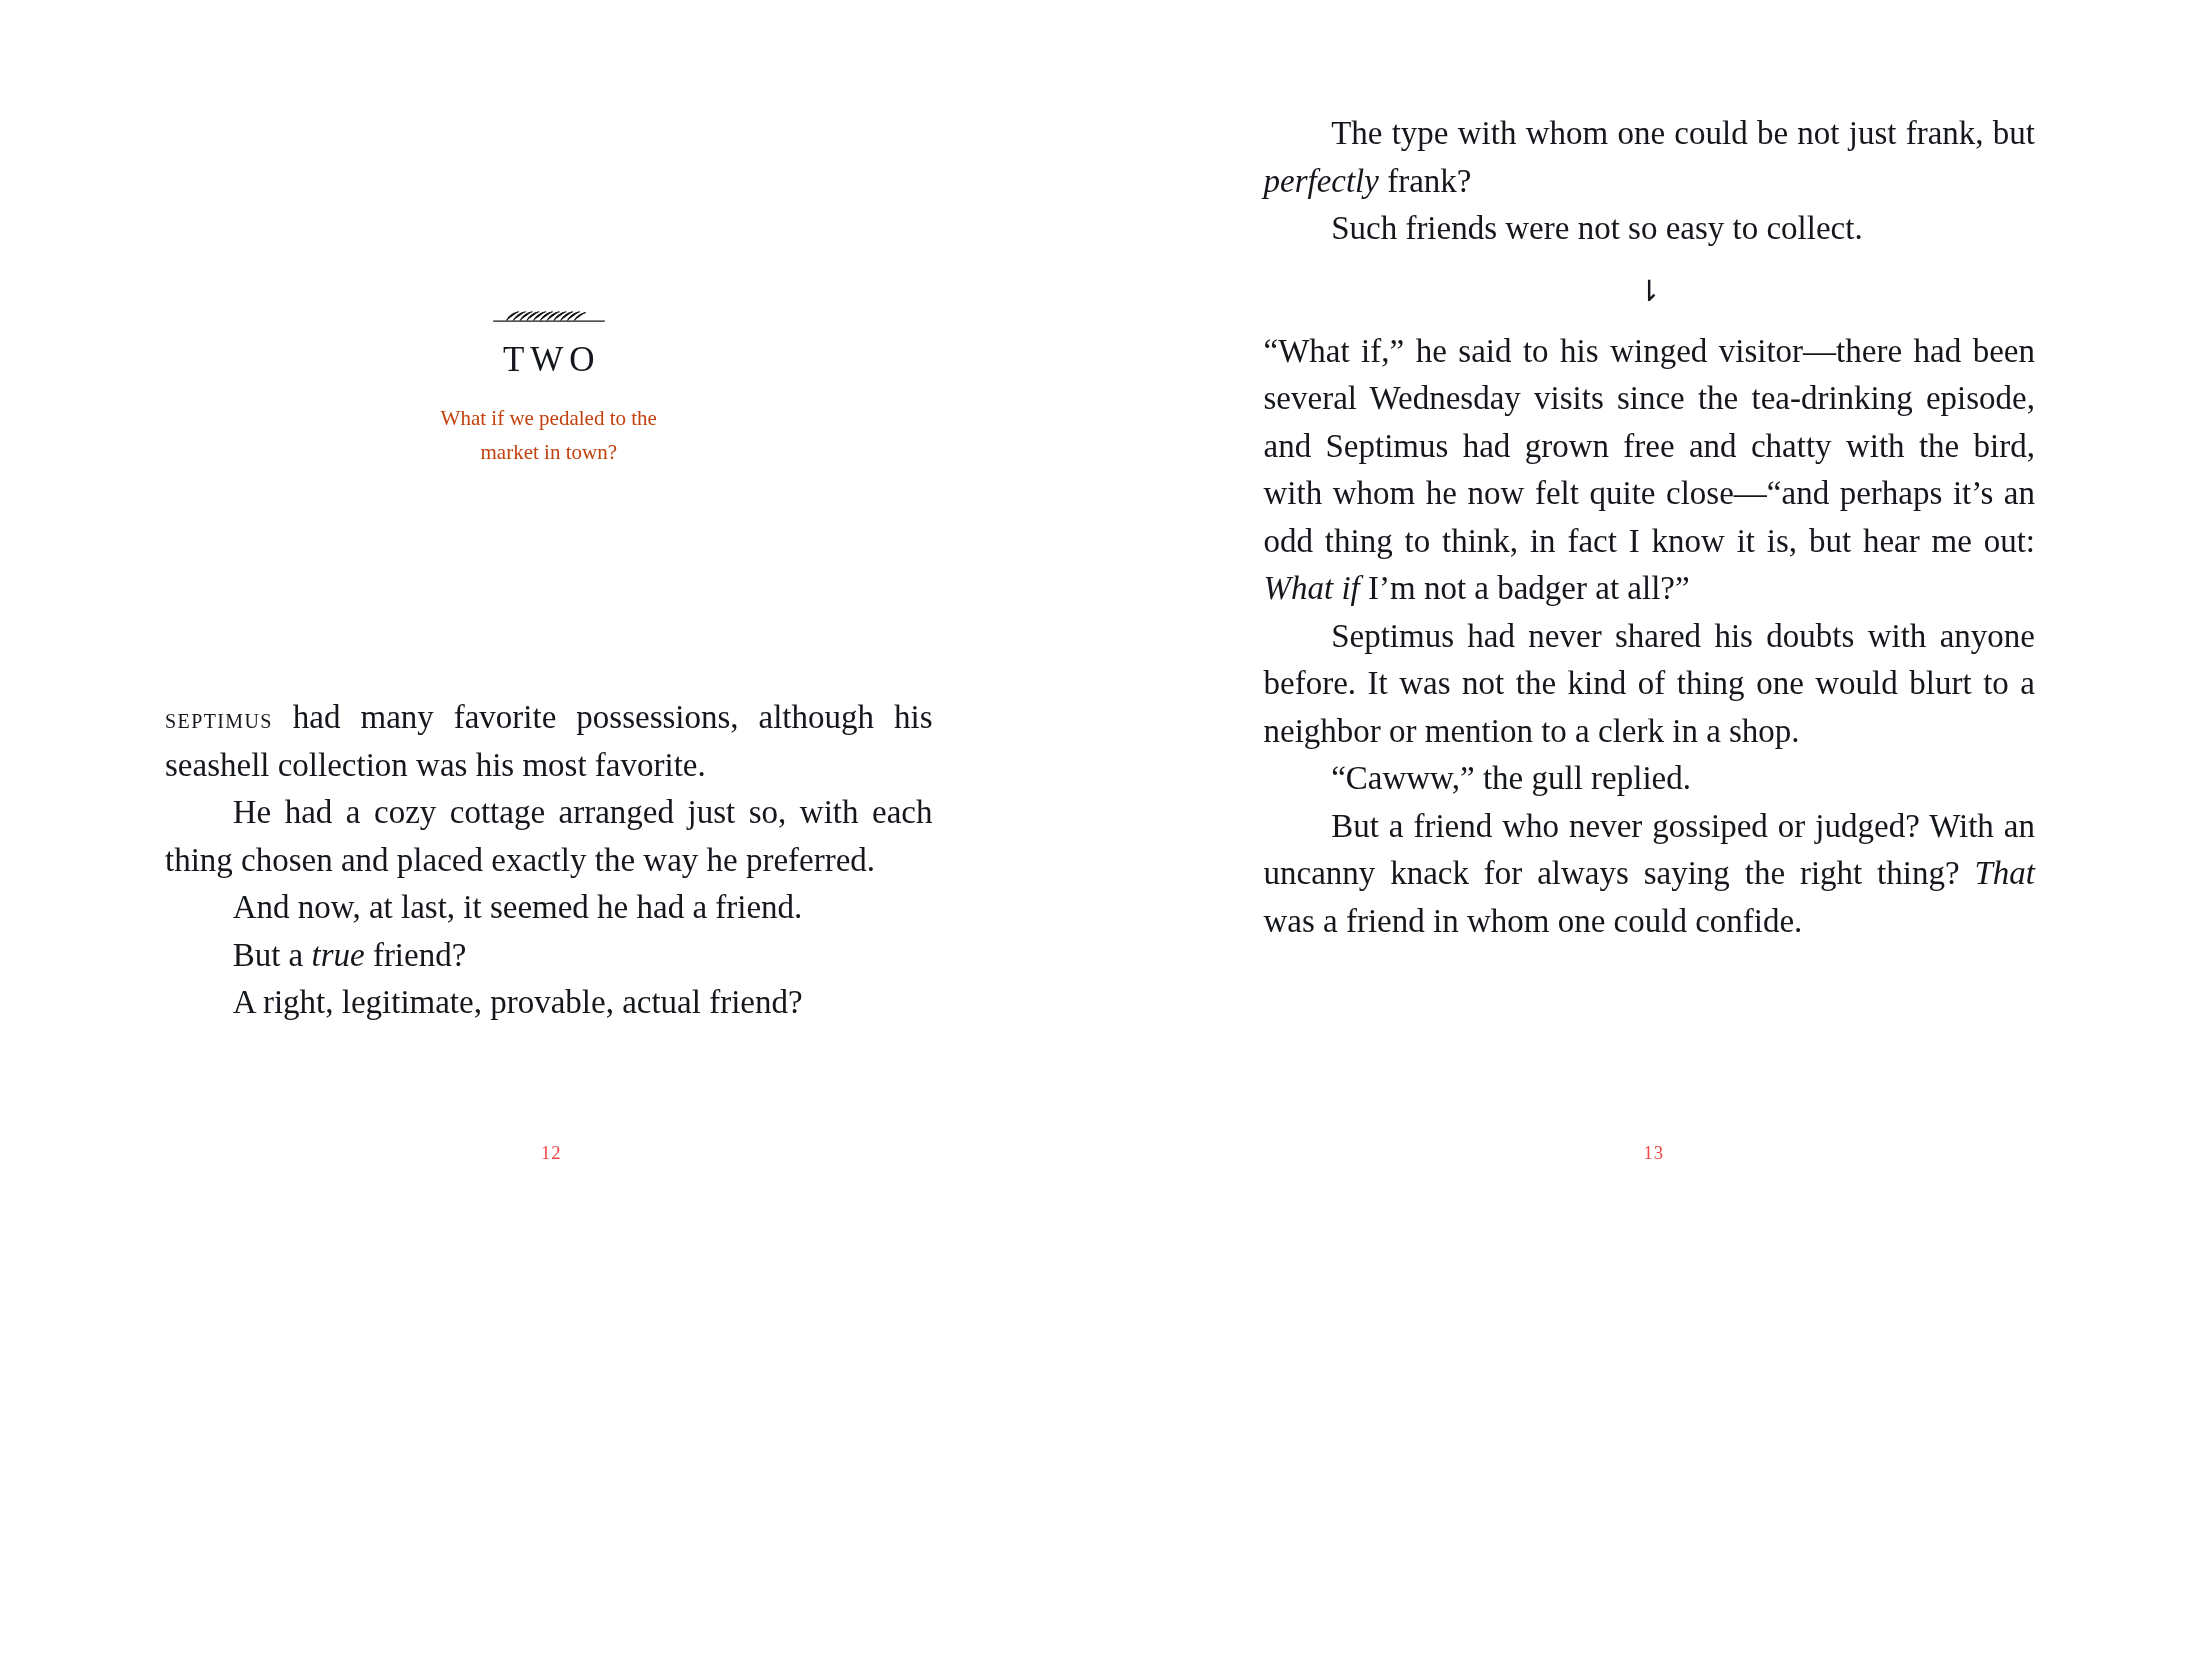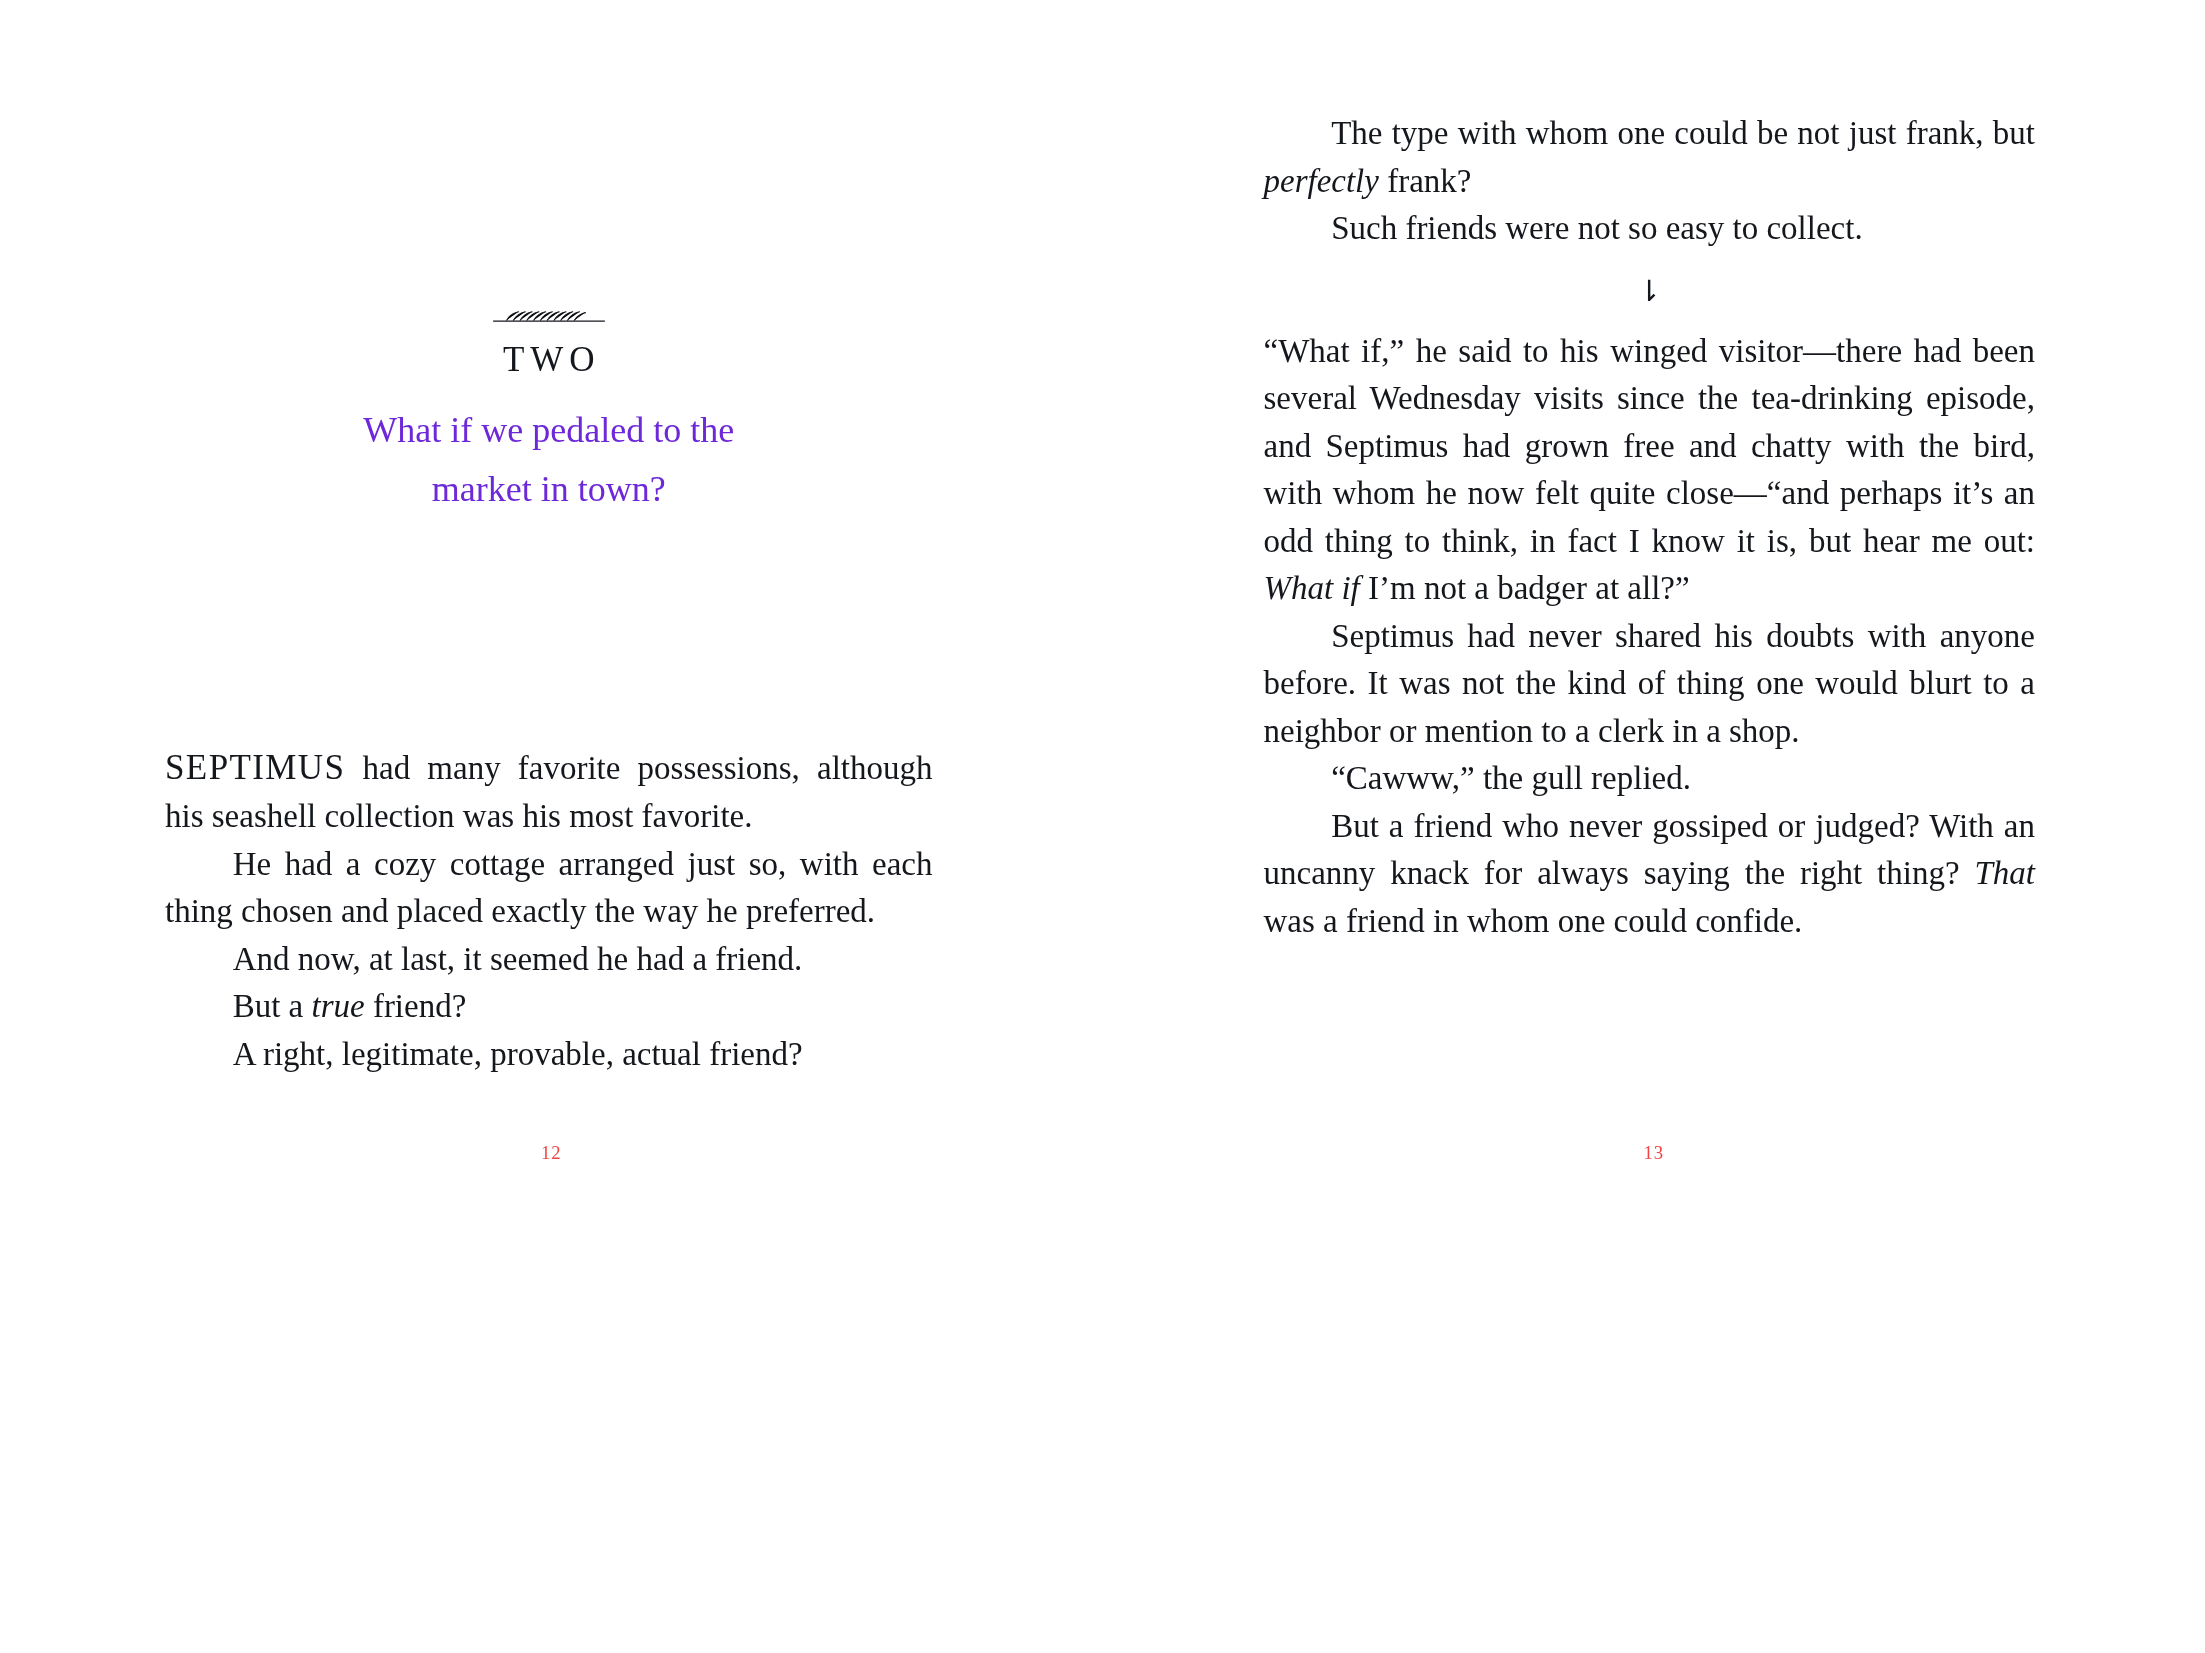--- a/index.html
+++ b/index.html
@@ -52,44 +52,44 @@
   }
   .chapter-title {
     font-size: 53px;
     font-weight: 400;
     letter-spacing: 0.3px;
     line-height: 1.1;
     margin: 0 0 29px 0;
     color: #14171c;
   }
   .chapter-epigraph {
-    font-size: 36px;
+    font-size: 21px;
     line-height: 1.62;
-    color: #6d28d9;
+    color: #c2410c;
     margin: 0 auto;
     width: 475px;
   }
 
   
   .body-block {
     margin-top: 225px;
   }
   p.bodytext {
     font-size: 33px;
     line-height: 1.44;
     margin: 0;
     text-align: justify;
     text-justify: inter-word;
     color: #14171c;
     hyphens: none;
   }
   p.bodytext.indent { text-indent: 2.05em; }
   p.bodytext.noindent { text-indent: 0; }
   .smallcaps {
-    font-size: 35px;
+    font-size: 20px;
     letter-spacing: 1.4px;
   }
   em { font-style: italic; }
 
   
   .right-block-top { margin-top: 110px; }
 
   .section-break {
     text-align: center;
     font-size: 29px;

